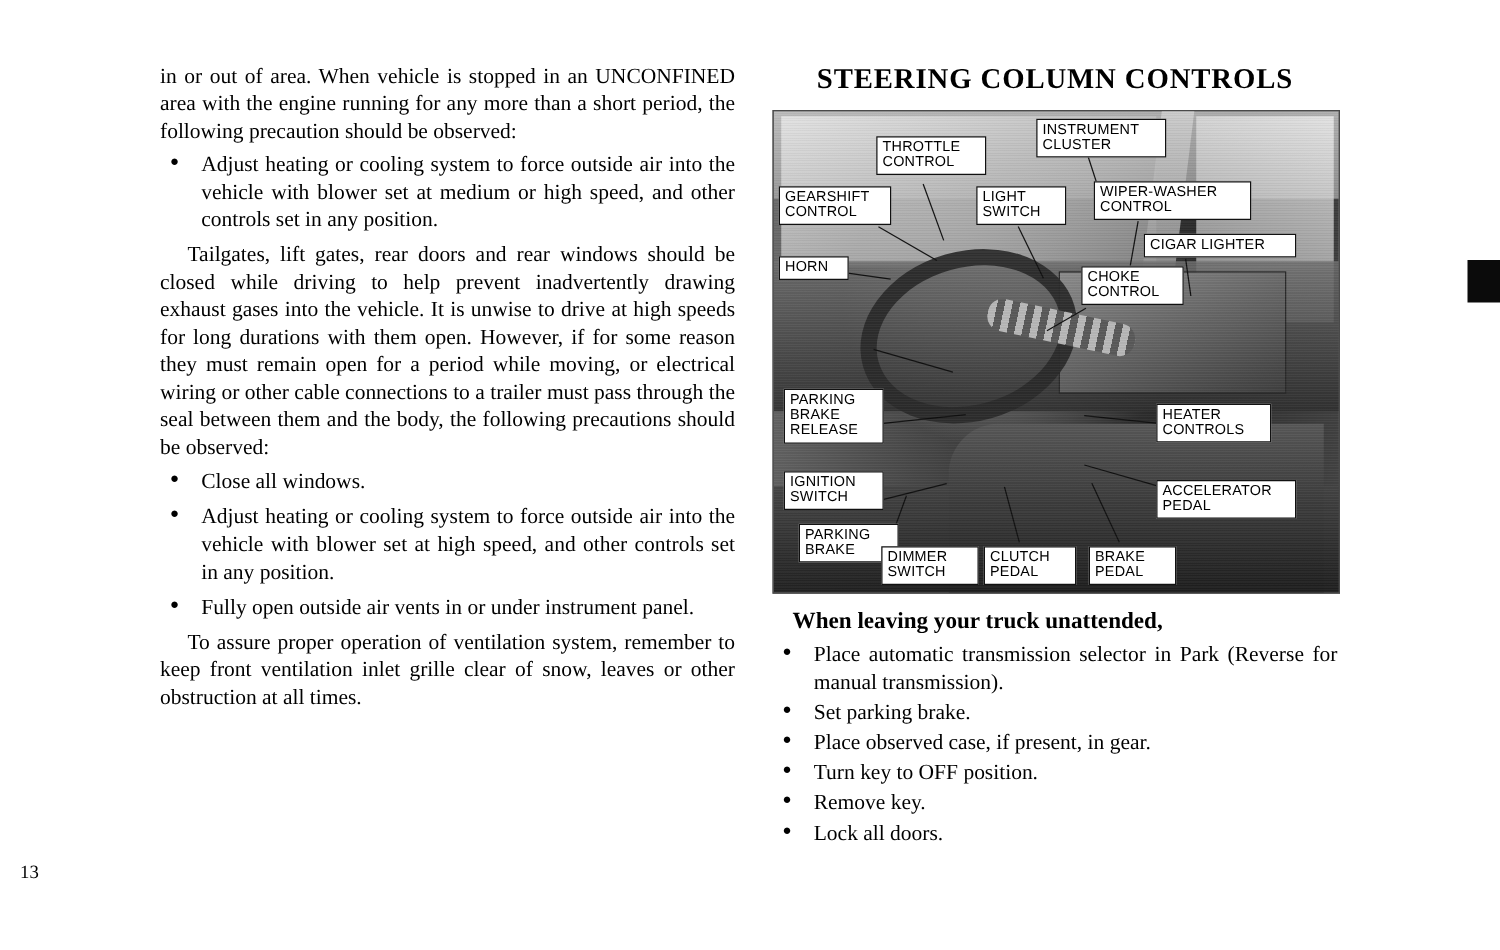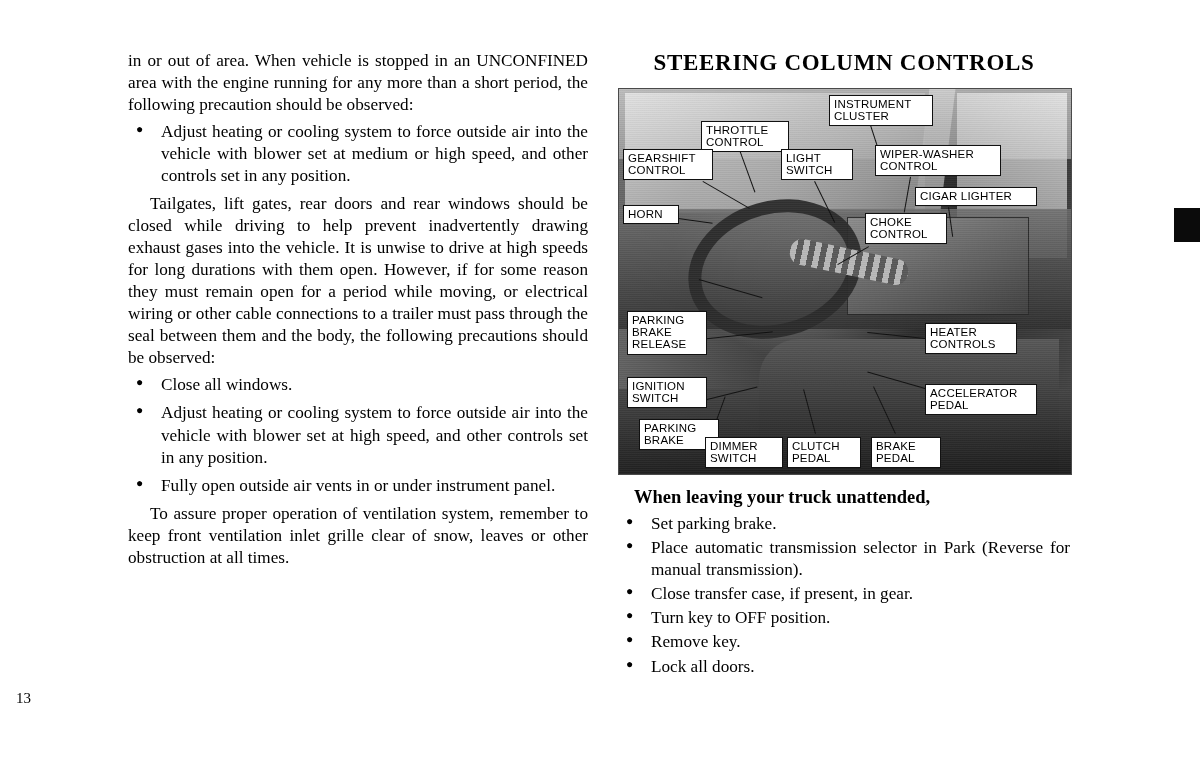--- a/index.html
+++ b/index.html
@@ -269,21 +269,21 @@
       <div class="leader" style="left:306px;top:250px;width:58px;transform:rotate(186deg);"></div>
       <div class="leader" style="left:80px;top:312px;width:60px;transform:rotate(-14deg);"></div>
       <div class="leader" style="left:306px;top:300px;width:60px;transform:rotate(196deg);"></div>
       <div class="leader" style="left:92px;top:345px;width:40px;transform:rotate(-70deg);"></div>
       <div class="leader" style="left:196px;top:345px;width:46px;transform:rotate(-105deg);"></div>
       <div class="leader" style="left:276px;top:345px;width:52px;transform:rotate(-115deg);"></div>
       <div class="grain"></div>
 
       <div class="callout" style="left:210px;top:6px;width:94px;">INSTRUMENT
 CLUSTER</div>
-      <div class="callout" style="left:82px;top:32px;width:78px;">THROTTLE
+      <div class="callout" style="left:82px;top:20px;width:78px;">THROTTLE
 CONTROL</div>
       <div class="callout" style="left:4px;top:60px;width:80px;">GEARSHIFT
 CONTROL</div>
       <div class="callout" style="left:162px;top:60px;width:62px;">LIGHT
 SWITCH</div>
       <div class="callout" style="left:256px;top:56px;width:116px;">WIPER-WASHER
 CONTROL</div>
       <div class="callout" style="left:296px;top:98px;width:112px;">CIGAR LIGHTER</div>
       <div class="callout" style="left:4px;top:116px;width:46px;">HORN</div>
       <div class="callout" style="left:246px;top:124px;width:72px;">CHOKE
@@ -302,23 +302,23 @@
       <div class="callout" style="left:86px;top:348px;width:68px;">DIMMER
 SWITCH</div>
       <div class="callout" style="left:168px;top:348px;width:64px;">CLUTCH
 PEDAL</div>
       <div class="callout" style="left:252px;top:348px;width:60px;">BRAKE
 PEDAL</div>
     </div>
 
     <p class="caption-head">When leaving your truck unattended,</p>
     <ul class="bullets">
+      <li>Place automatic transmission selector in Park (Reverse for manual transmission).</li>
       <li>Set parking brake.</li>
-      <li>Place automatic transmission selector in Park (Reverse for manual transmission).</li>
-      <li>Close transfer case, if present, in gear.</li>
+      <li>Place observed case, if present, in gear.</li>
       <li>Turn key to OFF position.</li>
       <li>Remove key.</li>
       <li>Lock all doors.</li>
     </ul>
   </div>
 
   <div class="page-number">13</div>
 </div>
 
 </body></html>

